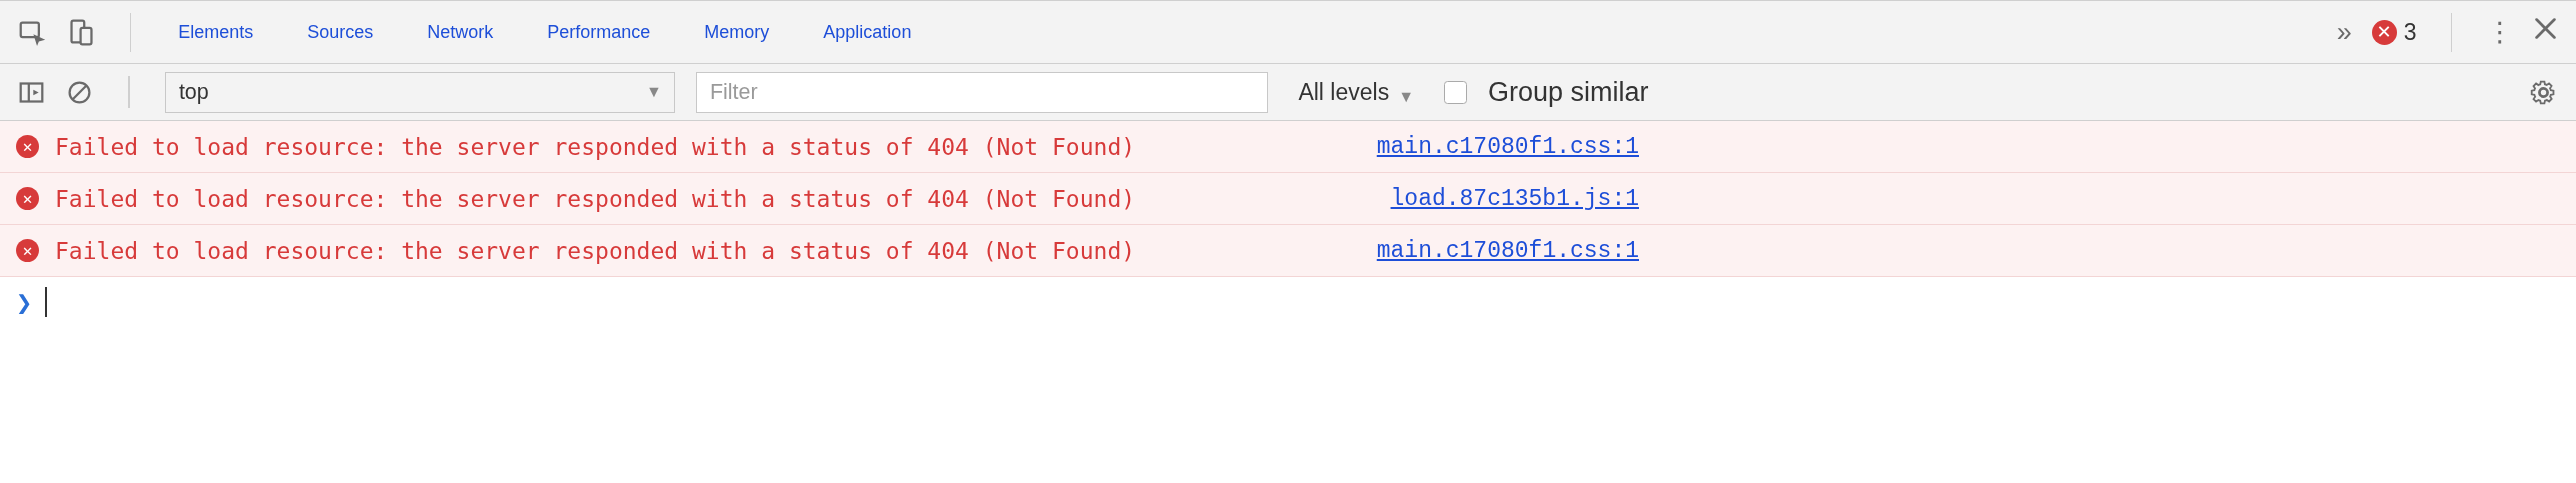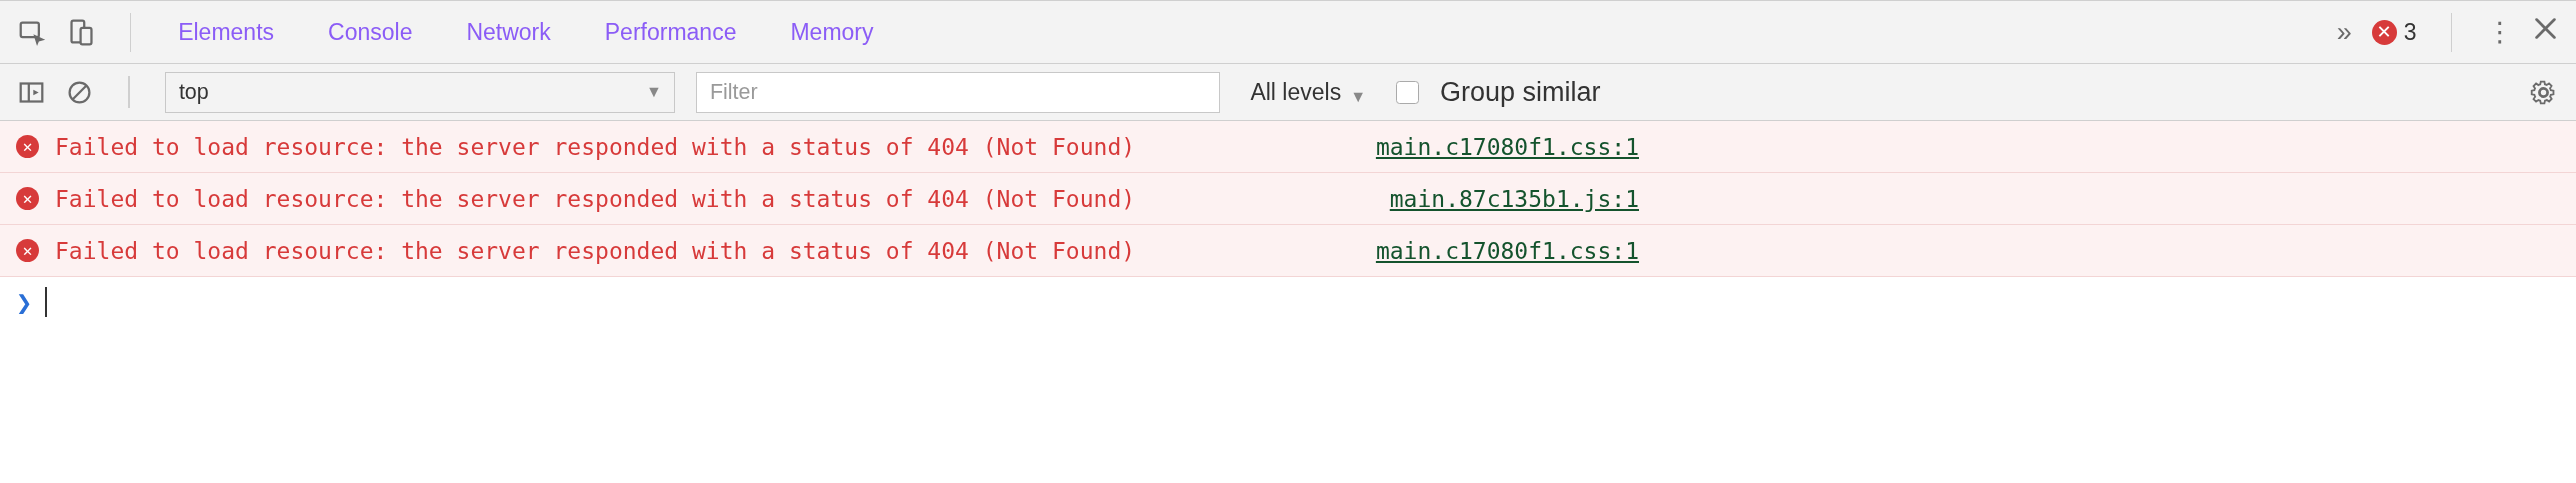--- a/index.html
+++ b/index.html
@@ -23,24 +23,24 @@
       border-bottom: 1.8px solid #cfcfcf;
       padding: 0 18px;
     }
     .tb-left { display: flex; align-items: center; gap: 19.7px; }
     .tb-icon { color: #6a6a6a; display: flex; align-items: center; justify-content: center; }
     .divider-v { width: 1.8px; height: 39px; background: #cfcfcf; margin: 0 14.3px; }
     .tabs { display: flex; align-items: stretch; height: 100%; margin-left: 5.4px; }
     .tab {
       display: flex; align-items: center;
       padding: 0 27px;
-      color: #8b5cf6;
+      color: #1d4ed8;
       cursor: pointer;
       position: relative;
-      font-size: 23px;
+      font-size: 18px;
     }
     .tab.active { font-weight: 400; }
     .tab.active::after {
       content: "";
       position: absolute; left: 12.5px; right: 12.5px; bottom: -1.8px;
       height: 4.5px; background: #1a8df0;
     }
     .tb-spacer { flex: 1; }
     .tb-right { display: flex; align-items: center; gap: 19.7px; }
     .chev { font-size: 27px; color: #6a6a6a; }
@@ -66,21 +66,21 @@
     }
     .tool-icon { color: #6a6a6a; display:flex; align-items:center; }
     .ctx-select {
       display: flex; align-items: center; justify-content: space-between;
       width: 510px; height: 41px;
       border: 1.8px solid #c8c8c8; background: #f3f3f3;
       padding: 0 12.5px; color: #333; font-size: 21.5px;
     }
     .ctx-select .tri { color: #888; font-size: 16px; }
     .filter-input {
-      width: 524px; height: 41px;
+      width: 572px; height: 41px;
       border: 1.8px solid #c8c8c8; background: #fff;
       padding: 0 12.5px; font-size: 21.5px; color: #333;
     }
     .filter-input::placeholder { color: #9a9a9a; }
     .levels {
       display: flex; align-items: flex-end; gap: 9px;
       padding: 0 9px; color: #333; font-size: 23px;
     }
     .levels .tri { color: #888; font-size: 16px; }
     .chk {
@@ -105,22 +105,23 @@
     }
     .msg .mini-err {
       width: 23px; height: 23px; border-radius: 50%;
       background: #d73a3a; display:flex; align-items:center; justify-content:center;
       flex-shrink: 0; margin-right: 16px;
     }
     .msg .mini-err span { color:#fff; font-size:16px; line-height:1; }
     .msg .text { color: #d73a3a; flex: 0 0 auto; }
     .msg .gap { flex: 1; }
     .msg .src {
-      color: #14532d; text-decoration: underline;
+      color: #1d4ed8; text-decoration: underline;
       padding-right: 921px;
+      font-family: Liberation Mono, monospace;
     }
     .prompt {
       display: flex; align-items: center;
       height: 50px; padding: 0 16px;
     }
     .prompt .caret {
       color: #2a6fd6; font-weight: bold; font-size: 27px; margin-right: 12.5px;
       font-family: Menlo, Monaco, Consolas, monospace;
     }
     .prompt .cursor {
@@ -142,24 +143,25 @@
       <svg width="29" height="29" viewBox="0 0 32 32" fill="none" stroke="#6a6a6a" stroke-width="2.5">
         <rect x="5" y="3" width="14" height="24" rx="2"></rect>
         <rect x="15" y="11" width="12" height="18" rx="2" fill="#f3f3f3"></rect>
       </svg>
     </span>
     <div class="divider-v"></div>
   </div>
 
   <div class="tabs">
     <div class="tab">Elements</div>
-    <div class="tab">Console</div>
+    <div class="tab">Sources</div>
     <div class="tab">Network</div>
     <div class="tab">Performance</div>
     <div class="tab">Memory</div>
+    <div class="tab">Application</div>
   </div>
 
   <div class="tb-spacer"></div>
 
   <div class="tb-right">
     <span class="chev">»</span>
     <span class="err-count-badge">
       <span class="err-circle">
           <span>✕</span>
         </span>
@@ -221,21 +223,21 @@
   <div class="msg">
     <span class="mini-err"><span>✕</span></span>
     <span class="text">Failed to load resource: the server responded with a status of 404 (Not Found)</span>
     <span class="gap"></span>
     <span class="src">main.c17080f1.css:1</span>
   </div>
   <div class="msg">
     <span class="mini-err"><span>✕</span></span>
     <span class="text">Failed to load resource: the server responded with a status of 404 (Not Found)</span>
     <span class="gap"></span>
-    <span class="src">main.87c135b1.js:1</span>
+    <span class="src">load.87c135b1.js:1</span>
   </div>
   <div class="msg">
     <span class="mini-err"><span>✕</span></span>
     <span class="text">Failed to load resource: the server responded with a status of 404 (Not Found)</span>
     <span class="gap"></span>
     <span class="src">main.c17080f1.css:1</span>
   </div>
 
   <div class="prompt">
     <span class="caret">❯</span>

